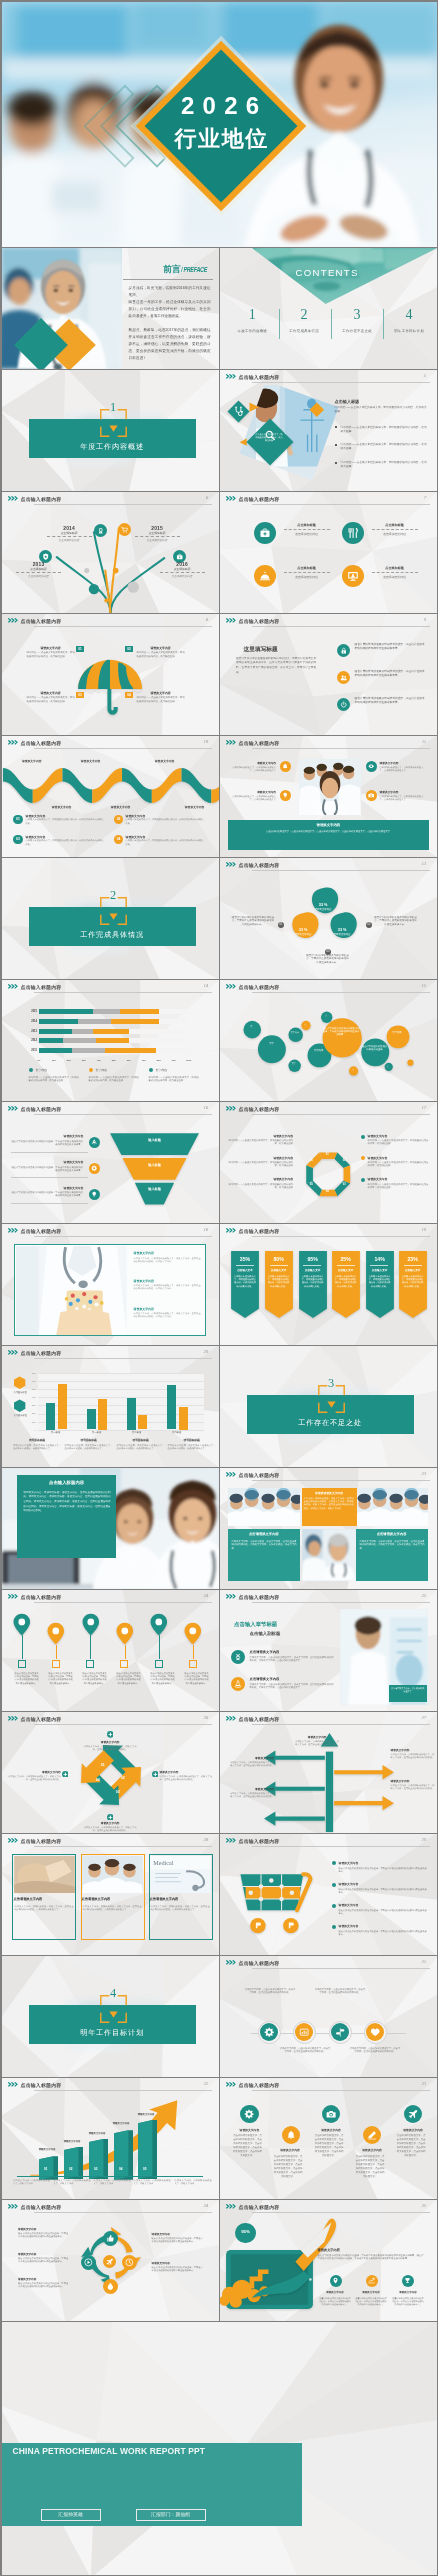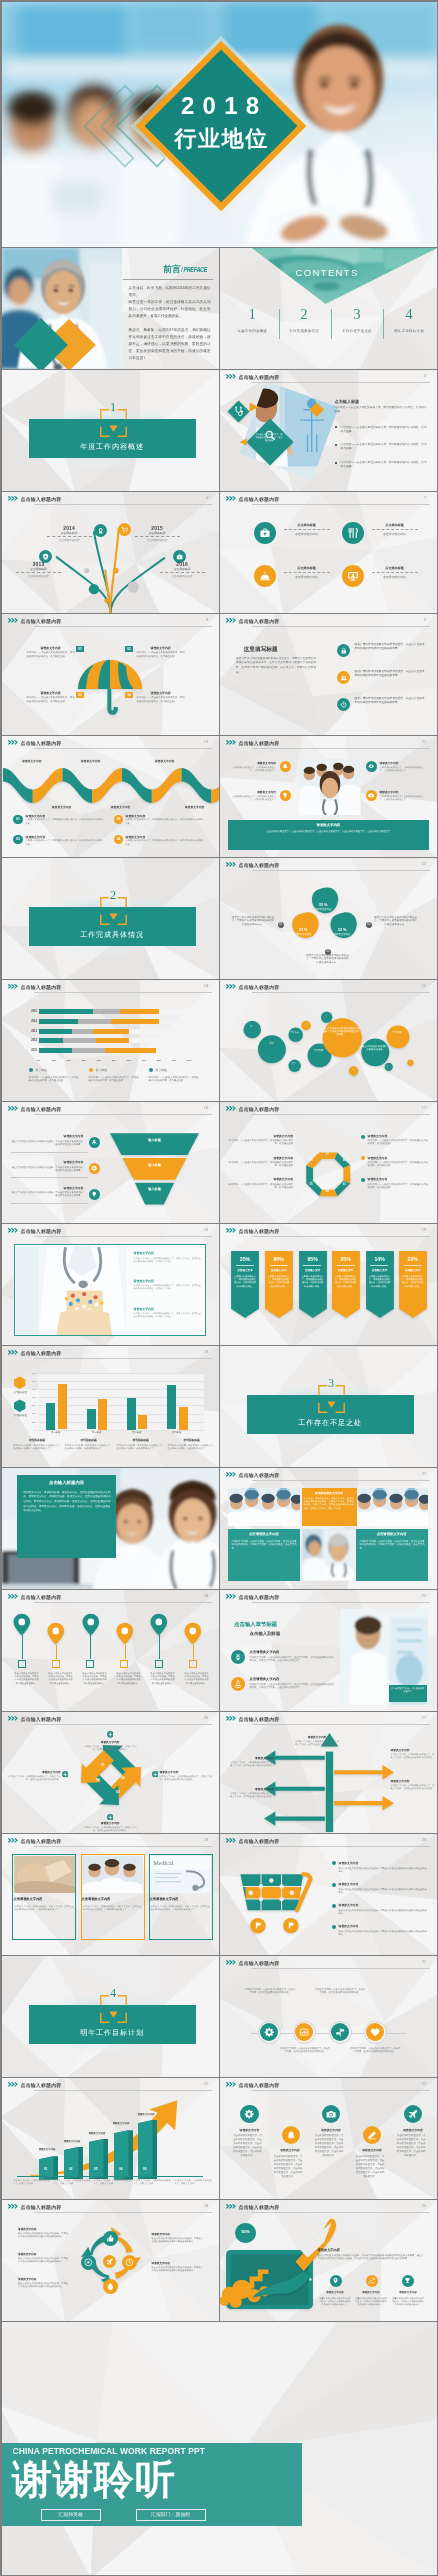--- a/index.html
+++ b/index.html
@@ -93,21 +93,21 @@
 <ellipse cx="700" cy="436" rx="48" ry="22" fill="#caa07c" transform="rotate(14 700 436)"></ellipse>
 </g>
 </svg>
         <svg class="ab" style="left:0;top:0" width="435" height="245" viewBox="0 0 842 474">
 <path d="M222 240 L300 162 L316 178 L254 240 L316 302 L300 318 Z" fill="none" stroke="#4e9e96" stroke-width="3.6" opacity=".62"></path>
 <path d="M160 240 L238 162 L254 178 L192 240 L254 302 L238 318 Z" fill="none" stroke="#4e9e96" stroke-width="3.6" opacity=".42"></path>
 <path d="M424 65 L599 240 L424 415 L249 240 Z" fill="#f0ece0" opacity=".55"></path>
 <path d="M424 75 L589 240 L424 405 L259 240 Z" fill="#f2a01d"></path>
 <path d="M424 92 L572 240 L424 388 L276 240 Z" fill="#15857c"></path>
 </svg>
-        <div class="ab c" style="left:144px;top:90px;width:150px;font-size:24px;font-weight:700;color:#fff;letter-spacing:8.3px;font-family:'Liberation Sans',sans-serif;text-indent:7.2px">2018</div>
+        <div class="ab c" style="left:144px;top:90px;width:150px;font-size:24px;font-weight:700;color:#fff;letter-spacing:8.3px;font-family:'Liberation Sans',sans-serif;text-indent:7.2px">2026</div>
         <div class="ab c" style="left:144px;top:122px;width:150px;font-size:22px;font-weight:700;color:#fff;letter-spacing:1.6px;text-indent:2.1px">行业地位</div>
       </div>
     </div>
 <div class="row">
       <div class="slide">
         <div class="pbg">
           <svg viewBox="0 0 419 236" preserveAspectRatio="none">
             <rect width="419" height="236" fill="#ebeae9"></rect>
             <path d="M-6 -6L161 -6L-6 81z" fill="#e8e7e6"></path>
             <path d="M161 -6L143 90L-6 81z" fill="#eae9e8"></path>
@@ -2437,19 +2437,18 @@
             <path d="M-6 160L183 229L172 493z" fill="#f6f5f5"></path>
             <path d="M-6 160L172 493L-6 493z" fill="#e8e7e6"></path>
             <path d="M183 229L467 245L172 493z" fill="#e6e5e4"></path>
             <path d="M467 245L574 493L172 493z" fill="#f6f5f5"></path>
             <path d="M467 245L848 188L848 493z" fill="#efeeee"></path>
             <path d="M467 245L848 493L574 493z" fill="#f1f0ef"></path>
           </svg>
         </div>
         <div class="ab" style="left:0;top:121px;width:300px;height:83px;background:#389e95"></div>
         <div class="ab" style="left:11px;top:124px;font-size:8.5px;font-weight:700;color:#eef7f6;letter-spacing:0.1px;font-family:'Liberation Sans',sans-serif;transform:scaleX(1.0);transform-origin:left">CHINA PETROCHEMICAL WORK REPORT PPT</div>
-        <div class="ab" style="left:10.3px;top:138px;font-size:40px;font-weight:700;color:#fff;letter-spacing:1px;line-height:38px">谢谢聆听</div>
         <div class="ab c" style="left:39px;top:187px;width:58px;height:10.3px;line-height:10.3px;border:0.5px solid #eaeaea;font-size:4.9px;color:#f5f5f5">汇报帅英雄</div>
         <div class="ab c" style="left:134px;top:187px;width:68px;height:10.3px;line-height:10.3px;border:0.5px solid #eaeaea;font-size:4.9px;color:#f5f5f5">汇报部门：颜值组</div>
       </div>
     </div>
 </div>
 
 
 </body></html>

